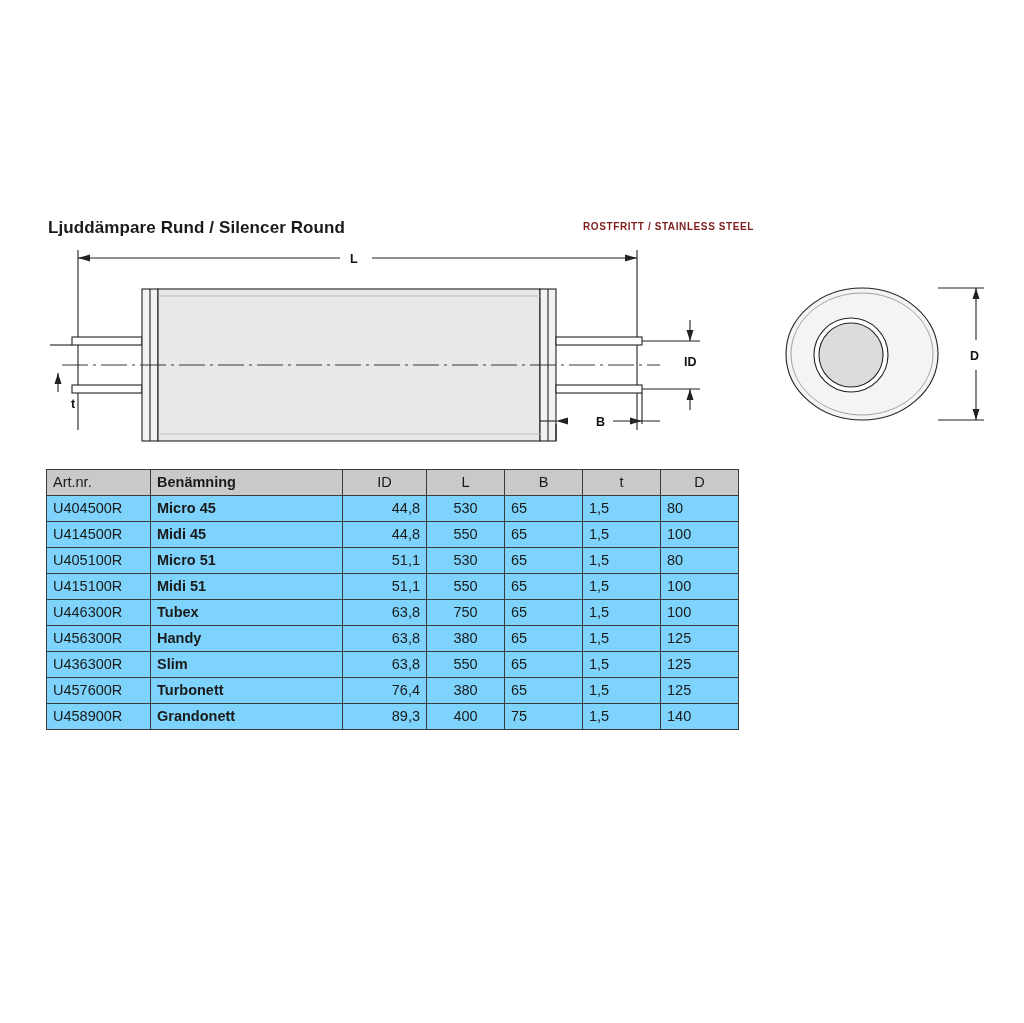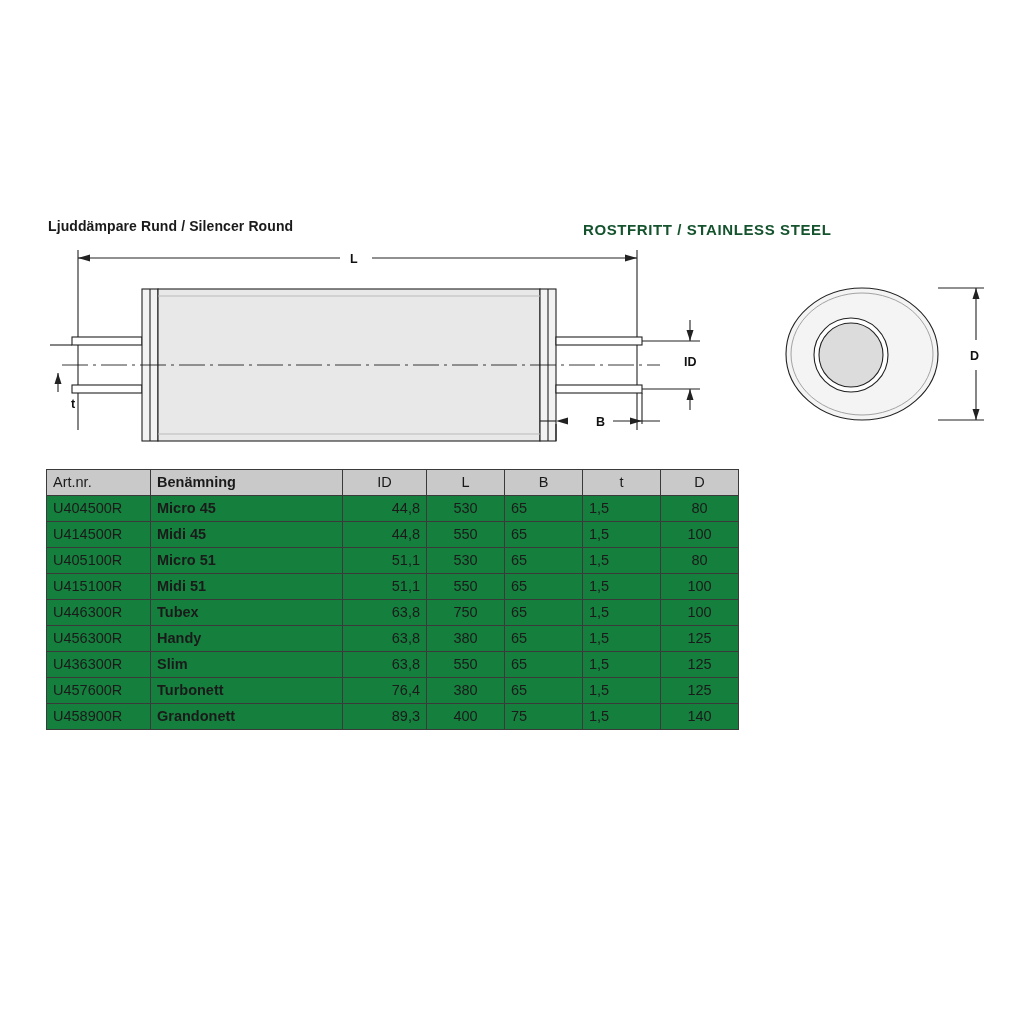--- a/index.html
+++ b/index.html
@@ -19,54 +19,54 @@
     position: absolute;
     inset: 0;
     background: #ffffff;
   }
 
   
   .title {
     position: absolute;
     left: 48px;
     top: 218px;
-    font-size: 14px;
+    font-size: 17px;
     font-weight: bold;
     letter-spacing: 0.1px;
     white-space: nowrap;
     text-align: center;
   }
   .material {
     position: absolute;
     left: 583px;
     top: 221px;
-    font-size: 15px;
+    font-size: 10px;
     font-weight: bold;
-    color: #14532d;
+    color: #7f1d1d;
     letter-spacing: 0.6px;
     white-space: nowrap;
   }
 
   
   .drawing {
     position: absolute;
     left: 0;
     top: 0;
     width: 1024px;
     height: 460px;
   }
 
   
   .spec-table {
     position: absolute;
     left: 46px;
     top: 469px;
     border-collapse: collapse;
     font-size: 14.5px;
-    background: #15803d;
+    background: #7dd3fc;
   }
   .spec-table th,
   .spec-table td {
     border: 1px solid #3a3a3a;
     height: 25px;
     padding: 0 6px;
     font-weight: normal;
     line-height: 25px;
     white-space: nowrap;
     box-sizing: border-box;
@@ -74,21 +74,21 @@
   .spec-table thead th {
     background: #c9c9c9;
     font-weight: normal;
   }
   .spec-table th.c-art, .spec-table td.c-art { width: 104px; text-align: left; }
   .spec-table th.c-name, .spec-table td.c-name { width: 192px; text-align: left; font-weight: bold; }
   .spec-table th.c-id, .spec-table td.c-id { width: 84px; text-align: right; }
   .spec-table th.c-l, .spec-table td.c-l { width: 78px; text-align: center; }
   .spec-table th.c-b, .spec-table td.c-b { width: 78px; text-align: left; }
   .spec-table th.c-t, .spec-table td.c-t { width: 78px; text-align: left; }
-  .spec-table th.c-d, .spec-table td.c-d { width: 78px; text-align: center; }
+  .spec-table th.c-d, .spec-table td.c-d { width: 78px; }
   .spec-table thead th.c-id,
   .spec-table thead th.c-l,
   .spec-table thead th.c-b,
   .spec-table thead th.c-t,
   .spec-table thead th.c-d { text-align: center; }
 
   .dim-label {
     font-family: "Liberation Sans", sans-serif;
     font-size: 12.5px;
     font-weight: bold;

